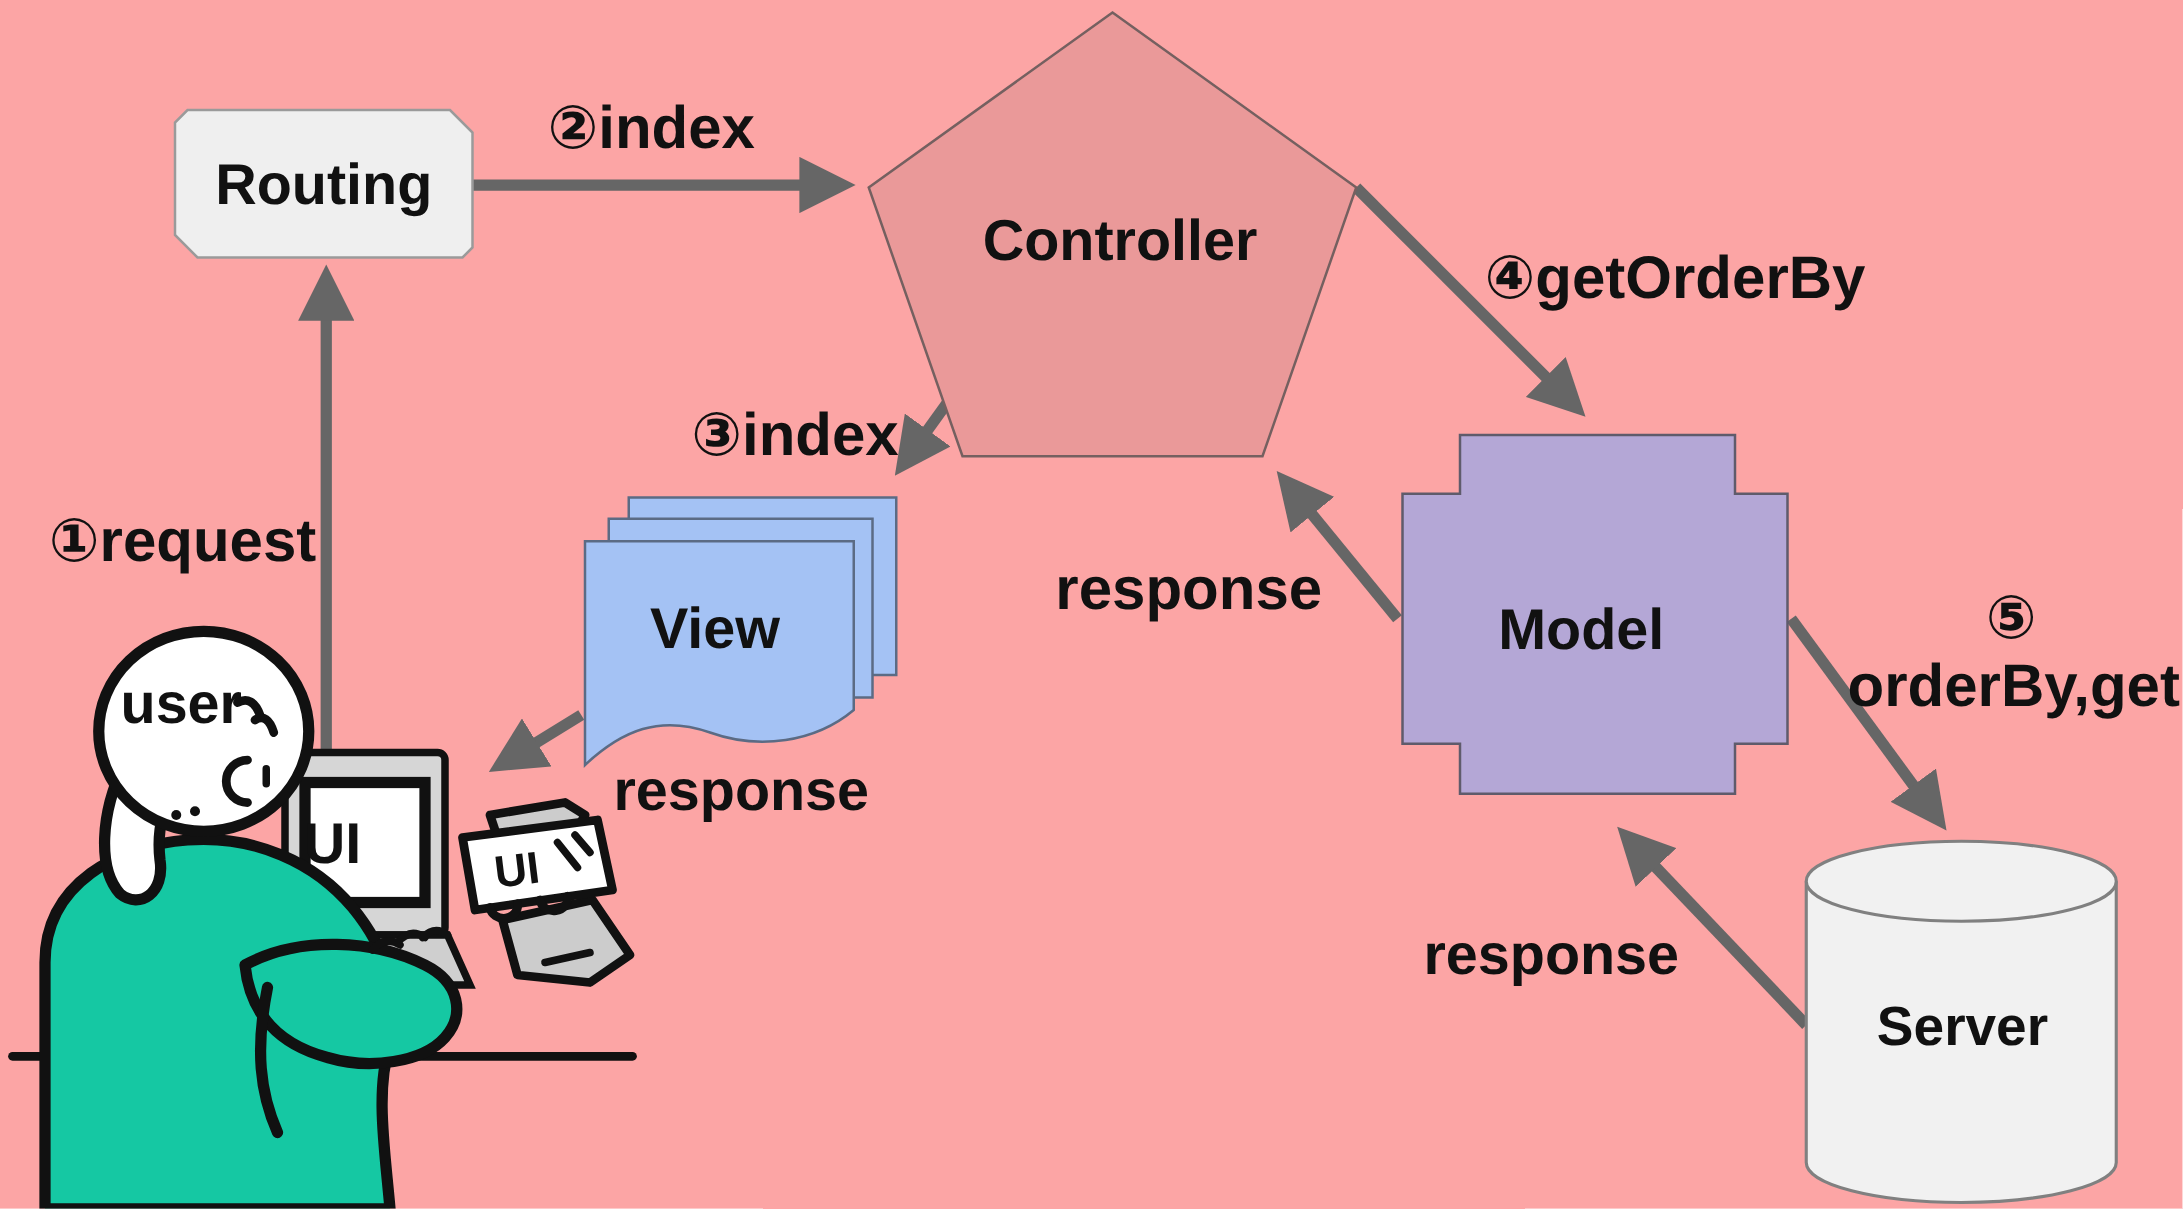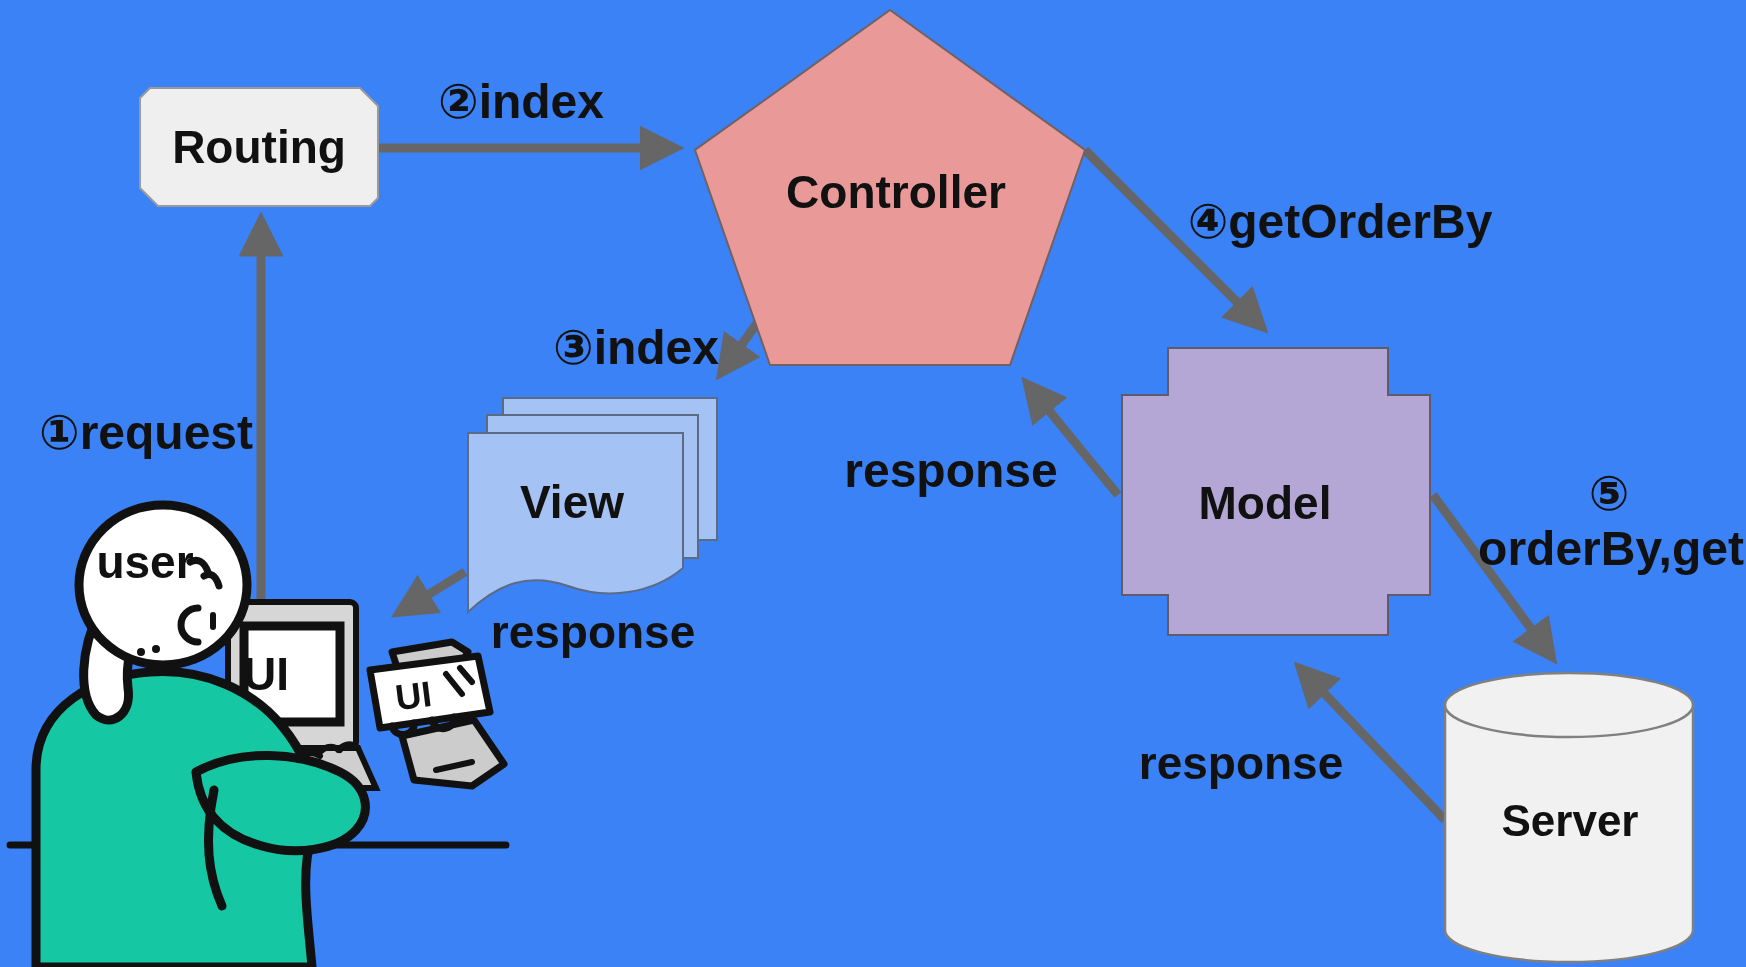--- a/index.html
+++ b/index.html
@@ -1,16 +1,16 @@
 <!DOCTYPE html>
 <html><head>
 <meta charset="utf-8">
 <style>
   html,body{margin:0;padding:0;background:#ffffff;}
-  .stage{position:relative;width:1746px;height:967px;background:#3b82f6;overflow:hidden;}
+  .stage{position:relative;width:1746px;height:967px;background:#fca5a5;overflow:hidden;}
   svg{display:block;}
   .lbl{font-family:"Liberation Sans","DejaVu Sans",sans-serif;font-weight:bold;fill:#111111;}
   .pent{stroke:#756060;stroke-width:2px;}
   .model-s{stroke:#5f5b6b;stroke-width:2px;}
   .view-s{stroke:#5b6b84;stroke-width:2px;}
   .rout-s{stroke:#9a9a9a;stroke-width:2px;}
   .serv-s{stroke:#808080;stroke-width:2.5px;}
   .arrow{stroke:#666666;stroke-width:9px;fill:none;}
   .ink{stroke:#111111;fill:none;stroke-linecap:round;stroke-linejoin:round;}
 </style>

